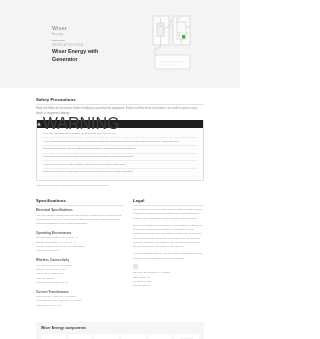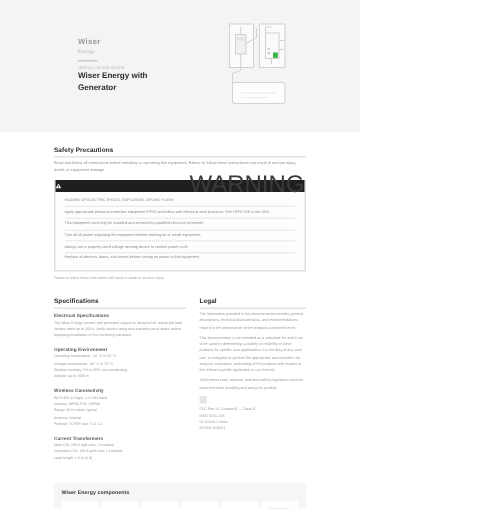--- a/index.html
+++ b/index.html
@@ -110,21 +110,21 @@
     margin-top: 4px;
     border: 0.5px solid #dedede;
     border-top: none;
     background: #fdfdfd;
   }
   .callout-head {
     background: #1f1f1f;
     height: 7.5px;
     display: flex;
     align-items: center;
-    justify-content: space-between;
+    justify-content: flex-start;
     gap: 1.8px;
   }
   .warn-icon {
     width: 4px;
     height: 4px;
     flex: 0 0 auto;
     display: block;
   }
   .callout-body {
     padding: 3px 6px 4px 6px;

